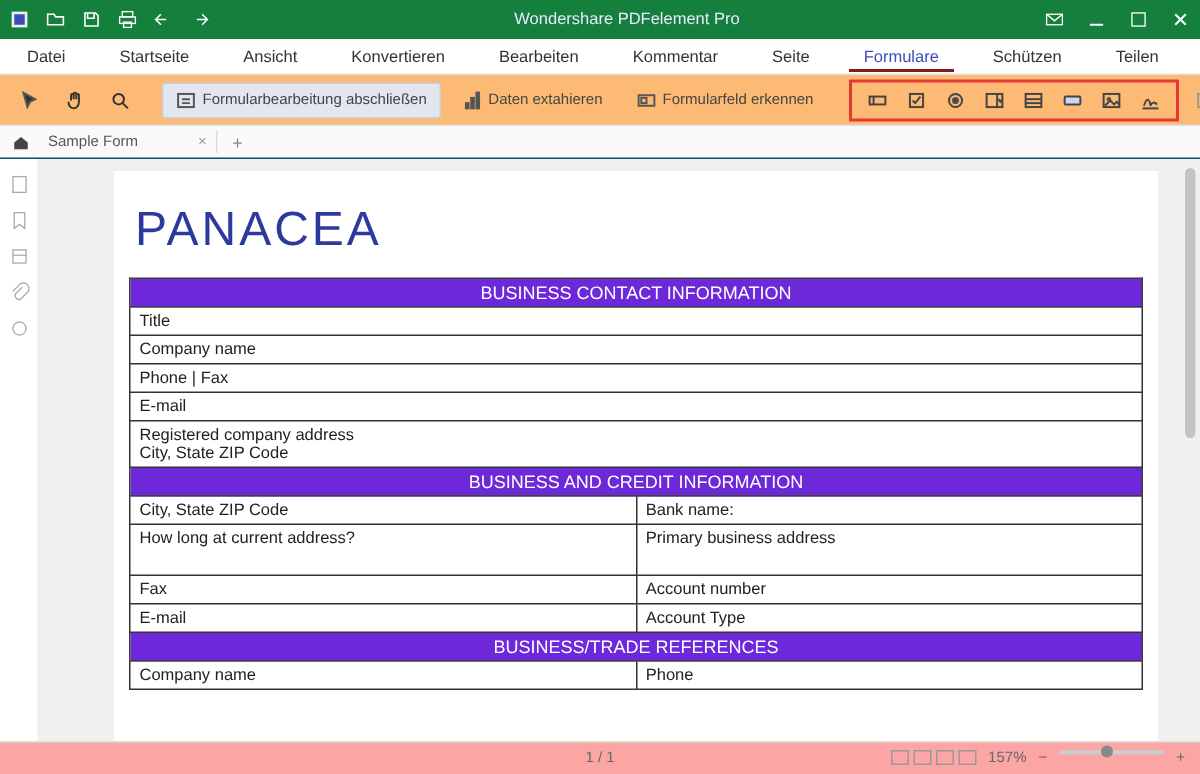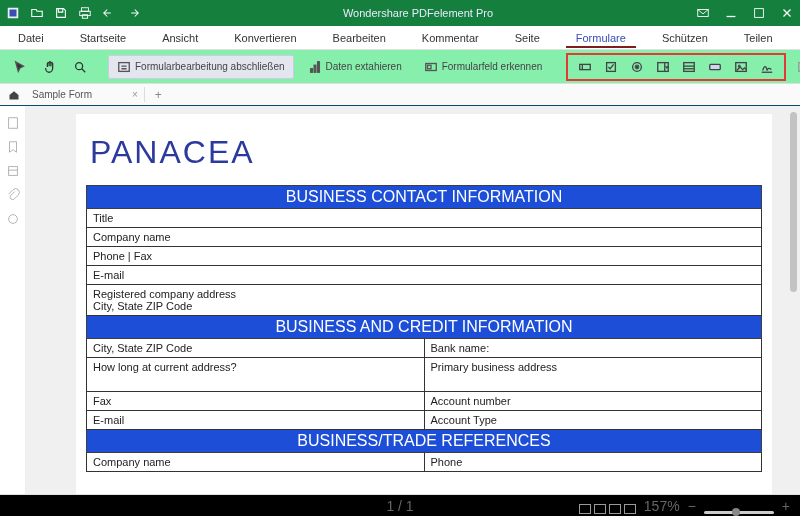--- a/index.html
+++ b/index.html
@@ -5,44 +5,44 @@
 *{box-sizing:border-box;margin:0;padding:0;font-family:"Segoe UI",Arial,sans-serif}
 body{width:800px;height:516px;overflow:hidden;background:#f5f5f5;font-size:11px;color:#333}
 .titlebar{height:26px;background:#15803d;color:#fff;display:flex;align-items:center;padding:0 6px}
 .tb-left{display:flex;gap:10px;align-items:center}
 .tb-icon{width:14px;height:14px;display:inline-flex;align-items:center;justify-content:center}
 .tb-title{flex:1;text-align:center;font-size:11px;color:#e8eaff}
 .tb-right{display:flex;gap:14px;align-items:center}
 .menubar{height:24px;background:#fff;display:flex;align-items:center;padding:0 8px;gap:16px;border-bottom:1px solid #e0e0e0}
 .menu-item{padding:4px 10px;font-size:11px;color:#333;cursor:pointer}
 .menu-item.active{color:#3b4db8;border-bottom:2px solid #7f1d1d;padding-bottom:2px}
-.toolbar{height:34px;background:#86efac;display:flex;align-items:center;padding:0 8px;gap:6px;border-bottom:1px solid #e0e0e0}
+.toolbar{height:34px;background:#fdba74;display:flex;align-items:center;padding:0 8px;gap:6px;border-bottom:1px solid #e0e0e0}
 .tb-btn{display:inline-flex;align-items:center;justify-content:center;padding:3px 5px;cursor:pointer;border-radius:2px}
 .tb-sep{width:1px;height:20px;background:#ddd;margin:0 2px}
 .tb-text-btn{display:inline-flex;align-items:center;gap:4px;padding:4px 8px;font-size:10px;color:#444;cursor:pointer;white-space:nowrap}
 .tb-text-btn.pressed{background:#e3e6ef;border:1px solid #c8cde0;border-radius:2px}
 .red-box{border:2px solid #e53935;padding:2px 4px;display:inline-flex;align-items:center;gap:0}
 .red-box .tb-btn{padding:3px 6px}
 .tabbar{height:22px;background:#fafafa;display:flex;align-items:center;padding:0 8px;gap:6px;border-bottom:1px solid #0c4a6e}
 .home-icon{width:12px;height:12px}
 .doc-tab{display:inline-flex;align-items:center;gap:40px;padding:2px 6px;font-size:10px;color:#555;border-right:1px solid #ddd}
 .doc-tab .x{color:#999;cursor:pointer}
 .plus{color:#888;font-size:12px;cursor:pointer;padding:0 4px}
 .workarea{display:flex;height:388px}
 .sidetools{width:26px;background:#fff;border-right:1px solid #eee;display:flex;flex-direction:column;align-items:center;gap:10px;padding-top:10px}
 .side-icon{width:14px;height:14px;color:#999}
 .canvas{flex:1;background:#f0f0f0;overflow:hidden;position:relative;padding:8px 28px 0 50px}
 .scrollbar-v{position:absolute;right:3px;top:6px;width:7px;height:180px;background:#c3c3c3;border-radius:4px}
 .page{background:#fff;width:100%;height:100%;padding:14px 10px 0 10px}
 .logo{font-family:Arial,sans-serif;font-size:32px;letter-spacing:2px;color:#2c3a9e;font-weight:400;margin:6px 0 14px 4px}
 .ftable{width:100%;border-collapse:collapse;font-size:11px}
 .ftable td{border:1px solid #333;padding:3px 6px;height:19px;vertical-align:top;color:#222}
-.ftable .hdr td{background:#1d4ed8;color:#fff;text-align:center;font-size:16px;border:1px solid #3e3e3e;height:18px;padding:2px}
-.statusbar{height:22px;background:#000000;border-top:1px solid #e0e0e0;display:flex;align-items:center;justify-content:center;padding:0 8px;font-size:14px;color:#666;gap:8px;position:relative}
-.status-right{position:absolute;right:10px;display:flex;align-items:flex-end;gap:8px}
+.ftable .hdr td{background:#6d28d9;color:#fff;text-align:center;font-size:12px;border:1px solid #3e3e3e;height:18px;padding:2px}
+.statusbar{height:22px;background:#fca5a5;border-top:1px solid #e0e0e0;display:flex;align-items:center;justify-content:center;padding:0 8px;font-size:10px;color:#666;gap:8px;position:relative}
+.status-right{position:absolute;right:10px;display:flex;align-items:flex-start;gap:8px}
 .zoom-slider{width:70px;height:3px;background:#ccc;position:relative;border-radius:2px}
 .zoom-thumb{position:absolute;left:40%;top:-3px;width:8px;height:8px;background:#888;border-radius:50%}
 svg{display:block}
 .svg-icon{width:14px;height:14px;stroke:#555;fill:none;stroke-width:1.5}
 .view-icons{display:flex;gap:3px}
 .view-icons .vb{width:12px;height:10px;border:1px solid #999}
 </style>
 </head>
 <body>
 

